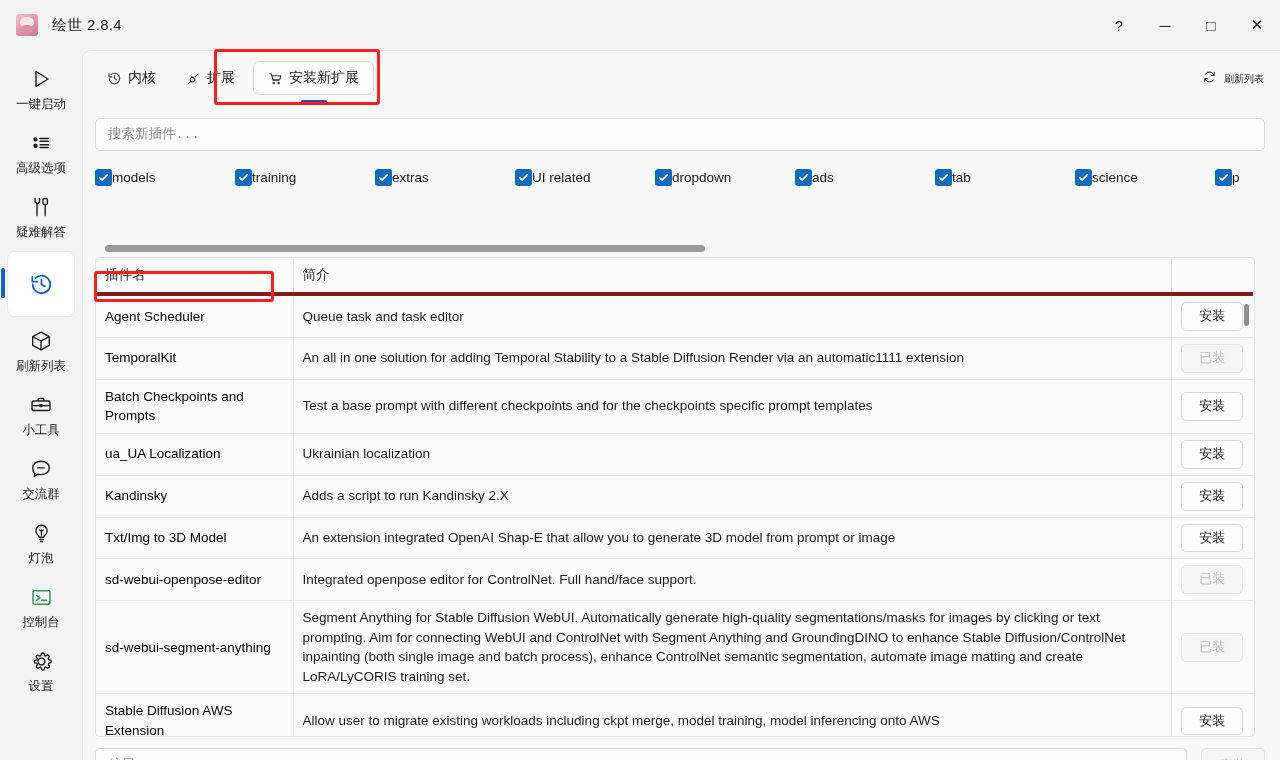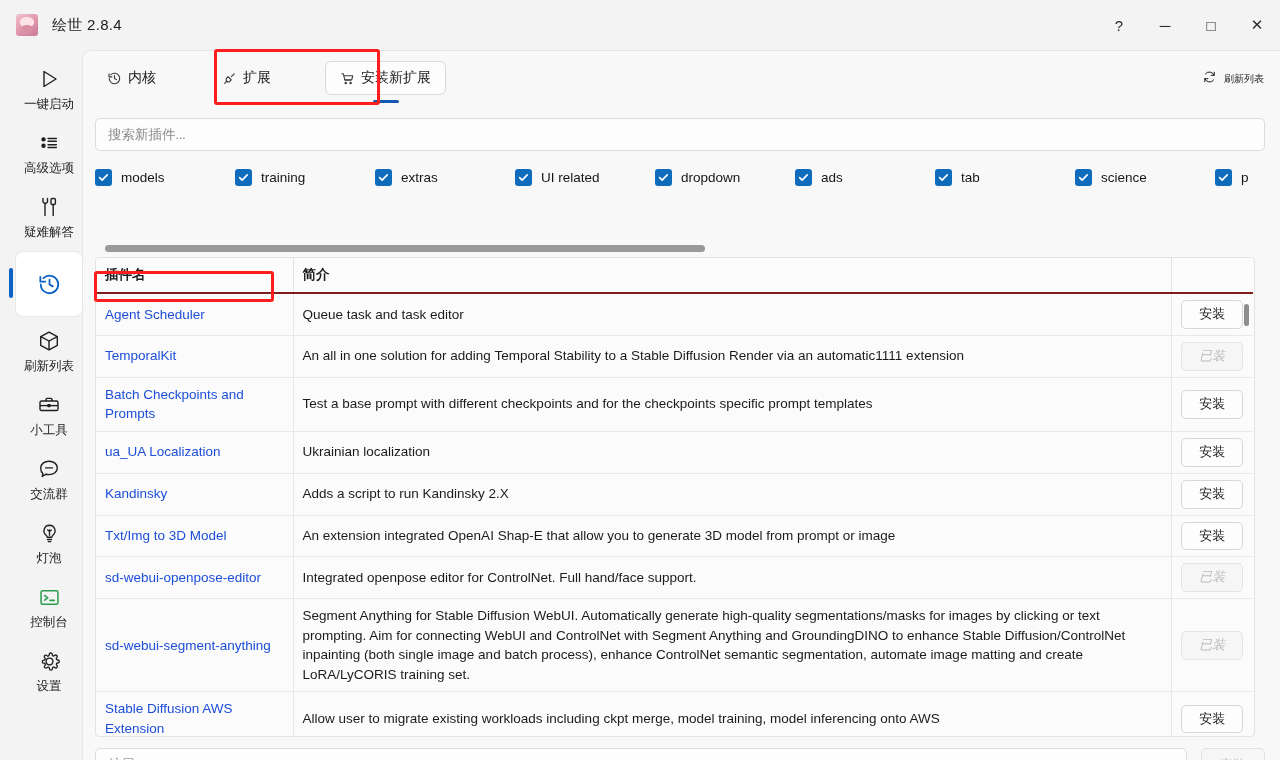--- a/index.html
+++ b/index.html
@@ -42,21 +42,21 @@
   }
   .win-btn {
     width: 46px; height: 50px; display: flex; align-items: center; justify-content: center;
     font-size: 15px; color: #2b2b2b; cursor: default;
   }
 
   
   .sidebar {
     position: absolute; left: 0; top: 50px; width: 82px; height: 710px;
     background: #f3f3f3;
-    display: flex; flex-direction: column; align-items: flex-end;
+    display: flex; flex-direction: column; align-items: center;
     padding-top: 10px;
     overflow: hidden;
   }
   .side-item {
     width: 66px; min-height: 58px; margin-bottom: 6px;
     display: flex; flex-direction: column; align-items: center; justify-content: center;
     border-radius: 7px; position: relative; cursor: default;
   }
   .side-item .ico { height: 28px; display: flex; align-items: center; justify-content: center; color:#1f1f1f; }
   .side-item .lbl { font-size: 12.5px; color: #222; margin-top: 3px; white-space: nowrap; }
@@ -71,21 +71,21 @@
   .content {
     position: absolute; left: 82px; top: 50px; width: 1198px; height: 710px;
     background: #f8f8f8;
     border-top-left-radius: 9px;
     border: 1px solid #e6e6e6; border-right: none; border-bottom: none;
   }
 
   
   .tabstrip {
     position: absolute; left: 0; top: 0; width: 100%; height: 54px;
-    display: flex; align-items: center; gap: 36px;
+    display: flex; align-items: center;
   }
   .tab {
     display: flex; align-items: center; gap: 6px;
     height: 34px; padding: 0 12px; margin-left: 6px;
     font-size: 14px; color: #1c1c1c; border-radius: 6px; cursor: default;
     position: relative;
   }
   .tab:first-child { margin-left: 12px; }
   .tab.selected {
     background: #fdfdfd; border: 1px solid #d9d9d9; padding: 0 14px; justify-content: flex-end;
@@ -107,34 +107,34 @@
   #redbox-row { left: 11px; top: 220px; width: 180px; height: 31px; }
 
   
   .search {
     position: absolute; left: 12px; top: 67px; width: 1170px; height: 33px;
     background: #fdfdfd; border: 1px solid #dcdcdc; border-radius: 5px;
     display: flex; align-items: center; padding: 0 12px;
   }
   .search input {
     border: none; outline: none; background: transparent;
-    font-family: Liberation Serif, serif; font-size: 13.5px; color: #1b1b1b; width: 100%;
+    font-family: Liberation Mono, monospace; font-size: 13.5px; color: #1b1b1b; width: 100%;
   }
   .search input::placeholder { color: #8b8b8b; }
 
   
   .tagrow-wrap {
     position: absolute; left: 12px; top: 108px; width: 1175px; height: 52px;
     overflow: hidden;
   }
   .tagrow {
     display: flex; align-items: center; height: 36px; gap: 0;
   }
   .tagitem {
-    display: flex; align-items: center; gap: 9px; width: 140px; flex: none;
+    display: flex; align-items: center; width: 140px; flex: none;
     font-size: 13.5px; color: #161616; cursor: default;
   }
   .cbx {
     width: 17px; height: 17px; border-radius: 3px; background: #0f6cbd;
     display: flex; align-items: center; justify-content: center; flex: none;
   }
   .cbx svg { display: block; }
   .hscroll {
     position: absolute; left: 12px; top: 194px; width: 1160px; height: 7px;
     background: transparent;
@@ -152,42 +152,42 @@
     overflow: hidden;
   }
   table.ext {
     width: 1157px; border-collapse: collapse; table-layout: fixed;
     font-size: 13.5px;
   }
   table.ext col.c1 { width: 197px; }
   table.ext col.c2 { width: 878px; }
   table.ext col.c3 { width: 82px; }
   table.ext th {
-    text-align: left; font-weight: bold; color: #1b1b1b;
+    text-align: left; font-weight: normal; color: #1b1b1b;
     padding: 8px 9px; height: 31px;
-    border-right: 1px solid #e3e3e3; border-bottom: 2px solid #7f1d1d;
+    border-right: 1px solid #e3e3e3; border-bottom: 4px solid #7f1d1d;
     background: #fbfbfb; font-size: 13.5px;
   }
   table.ext th:last-child { border-right: none; }
   table.ext td {
     padding: 7px 9px; vertical-align: middle; color: #1b1b1b;
     border-right: 1px solid #e8e8e8; border-bottom: 1px solid #e8e8e8;
     line-height: 1.45;
   }
   table.ext td:last-child { border-right: none; }
-  table.ext td.name a { color: #1d4ed8; text-decoration: none; cursor: default; margin-top: 23px; }
+  table.ext td.name a { color: #000000; text-decoration: none; cursor: default; margin-top: 23px; }
   table.ext td.act { text-align: center; padding: 6px 8px; }
   .btn-install {
     display: inline-block; min-width: 62px; padding: 4px 12px;
     font-family: inherit; font-size: 13px; color: #1b1b1b;
     background: #fdfdfd; border: 1px solid #d7d7d7; border-radius: 5px;
     cursor: default;
   }
   .btn-install.done {
-    color: #bdbdbd; background: #f6f6f6; border-color: #e4e4e4; font-style: italic;
+    color: #bdbdbd; background: #f6f6f6; border-color: #e4e4e4;
   }
 
   
   .vscroll {
     position: absolute; right: 2px; top: 34px; width: 11px; height: 444px;
   }
   .vscroll .thumb {
     position: absolute; top: 12px; left: 3px; width: 5px; height: 22px;
     background: #8e8e8e; border-radius: 3px;
   }

